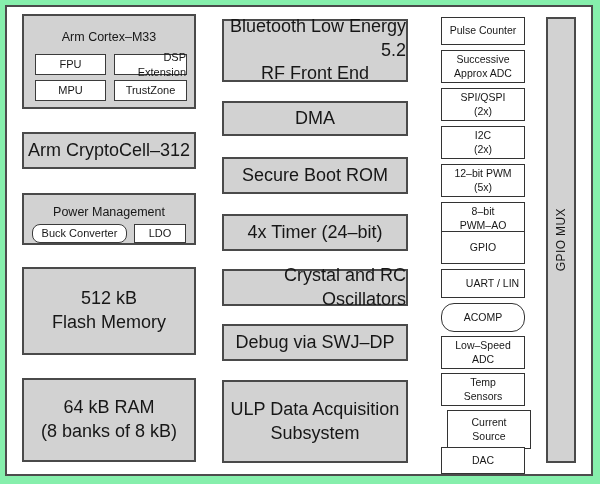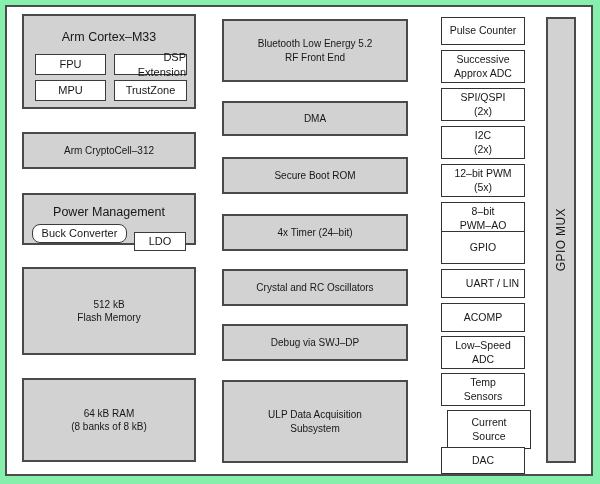--- a/index.html
+++ b/index.html
@@ -43,21 +43,21 @@
     justify-content: center;
     text-align: right;
     color: #171717;
     line-height: 1.32;
   }
 
   
   .blk-gray {
     background: #d2d2d2;
     border: 2px solid #4a4a4a;
-    font-size: 10px;
+    font-size: 18px;
   }
 
   
   .blk-white {
     background: #ffffff;
     border: 1.5px solid #3b3b3b;
     font-size: 11px;
   }
 
   
@@ -118,21 +118,21 @@
     <div class="blk blk-white" style="left:90px; top:38px; width:73px; height:21px;">DSP Extension</div>
     <div class="blk blk-white" style="left:11px; top:64px; width:71px; height:21px;">MPU</div>
     <div class="blk blk-white" style="left:90px; top:64px; width:73px; height:21px;">TrustZone</div>
   </div>
 
   <div class="blk blk-gray" style="left:22px; top:132px; width:174px; height:37px;">Arm CryptoCell–312</div>
 
   <div class="blk-group" style="left:22px; top:193px; width:174px; height:52px;">
     <div class="grp-title" style="top:10px;">Power Management</div>
     <div class="blk blk-white" style="left:8px; top:29px; width:95px; height:19px;border-radius:8px;">Buck Converter</div>
-    <div class="blk blk-white" style="left:110px; top:37px; width:52px; height:19px;">LDO</div>
+    <div class="blk blk-white" style="left:110px; top:29px; width:52px; height:19px;">LDO</div>
   </div>
 
   <div class="blk blk-gray" style="left:22px; top:267px; width:174px; height:88px;">
     <span>512 kB</span>
     <span class="line2">Flash Memory</span>
   </div>
 
   <div class="blk blk-gray" style="left:22px; top:378px; width:174px; height:84px;">
     <span>64 kB RAM</span>
     <span class="line2">(8 banks of 8 kB)</span>
@@ -188,21 +188,21 @@
   </div>
 
   <div class="blk blk-periph" style="left:441px; top:231px; width:84px; height:33px;">
     <span>GPIO</span>
   </div>
 
   <div class="blk blk-periph" style="left:441px; top:269px; width:84px; height:29px;padding-left:19px;">
     <span>UART / LIN</span>
   </div>
 
-  <div class="blk blk-periph" style="left:441px; top:303px; width:84px; height:29px;">
+  <div class="blk blk-periph" style="left:441px; top:303px; width:84px; height:29px;border-radius:13px;">
     <span>ACOMP</span>
   </div>
 
   <div class="blk blk-periph" style="left:441px; top:336px; width:84px; height:33px;">
     <span>Low–Speed</span>
     <span class="line2">ADC</span>
   </div>
 
   <div class="blk blk-periph" style="left:441px; top:373px; width:84px; height:33px;">
     <span>Temp</span>

